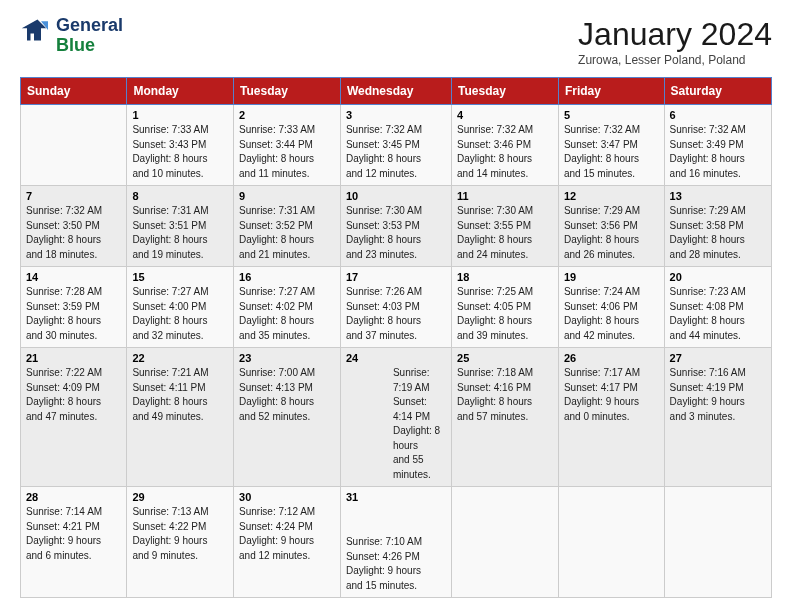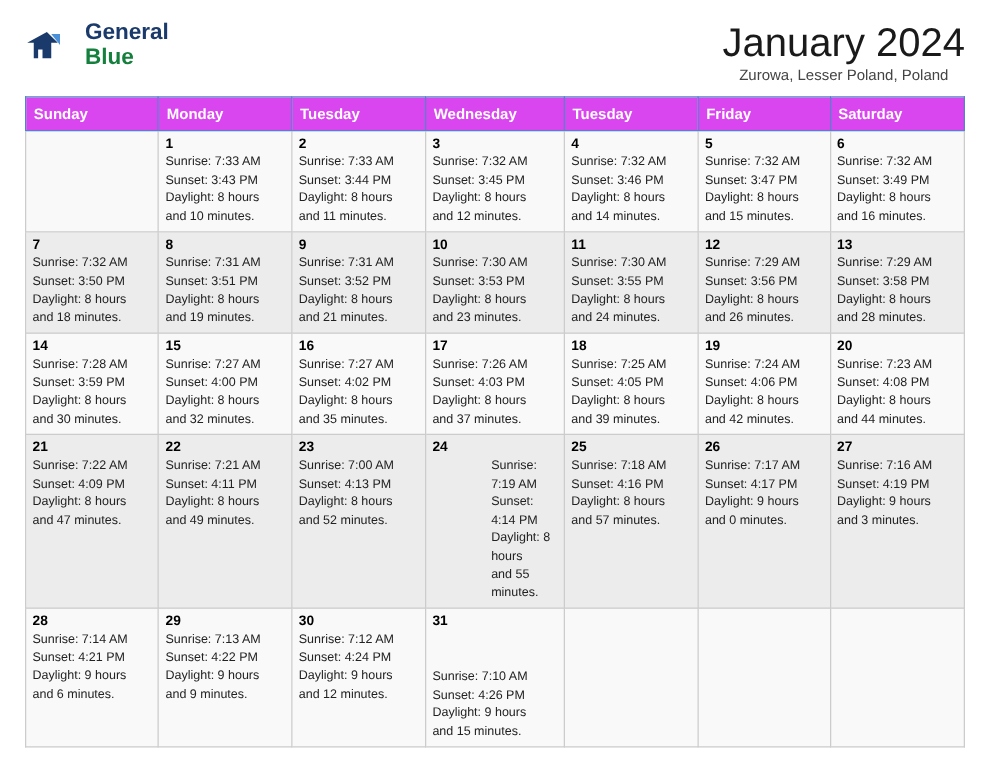--- a/index.html
+++ b/index.html
@@ -11,55 +11,54 @@
       padding: 16px 20px;
     }
     .header {
       display: flex;
       justify-content: space-between;
       align-items: flex-start;
       margin-bottom: 10px;
     }
     .logo {
       display: flex;
-      align-items: center;
-      gap: 20px;
+      gap: 8px;
     }
     .logo-text {
       font-size: 18px;
       font-weight: bold;
       color: #1a3a6b;
       line-height: 1.1;
     }
     .logo-text span {
       color: #15803d;
     }
     .logo-icon {
       width: 28px;
       height: 28px;
     }
     .title-block {
-      text-align: center;
+      text-align: left;
     }
     .month-title {
       font-size: 32px;
       font-weight: normal;
       color: #1a1a1a;
     }
     .location {
       font-size: 12px;
       color: #444;
     }
     table {
       width: 100%;
       border-collapse: collapse;
       font-size: 10.5px;
     }
     thead tr th {
-      background-color: #d946ef;
+      background-color: #b91c1c;
       color: #fff;
       text-align: left;
       padding: 6px 6px;
       font-size: 12px;
       font-weight: bold;
       border: 1px solid #5580cc;
     }
     tbody tr td {
       border: 1px solid #ccc;
       vertical-align: top;

